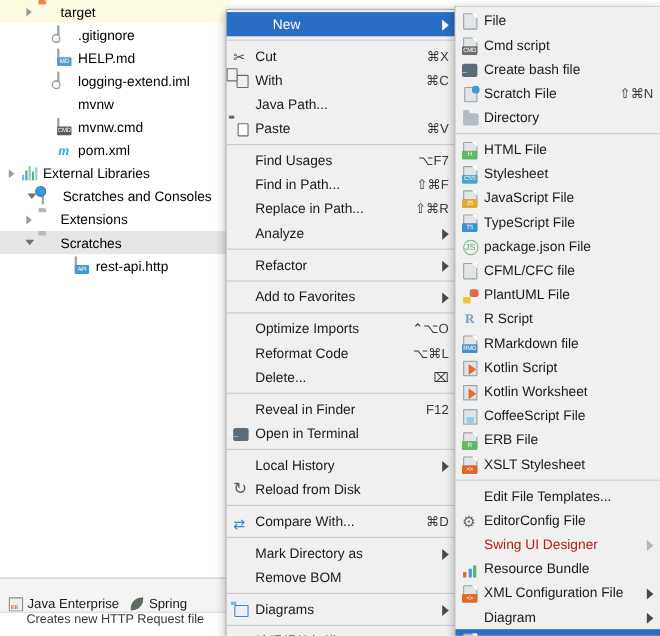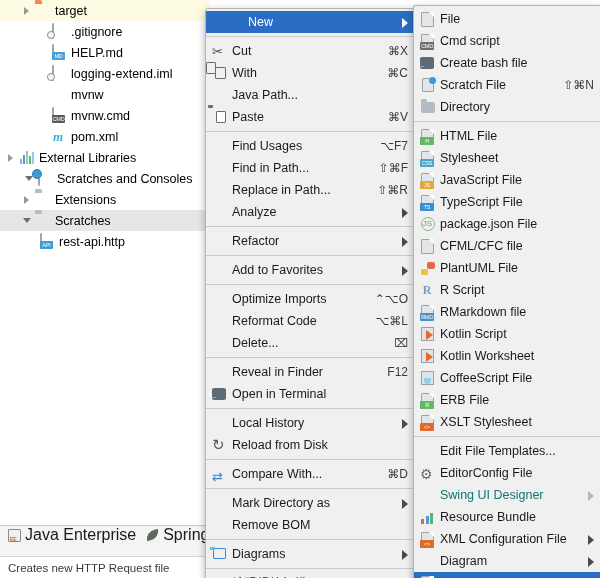--- a/index.html
+++ b/index.html
@@ -82,63 +82,63 @@
   }
   .ic-clockfile::after {
     content: ""; position: absolute; right: -3px; top: -2px; width: 8px; height: 8px;
     border-radius: 50%; background: #3c9bd6; border: 1px solid #2d7ab0;
   }
 
   
   .statusbar {
     position: absolute; left: 0; bottom: 22px; width: 210px; height: 31px;
     border-top: 1px solid #c8c8c8; background: #f4f4f4;
-    display: flex; align-items: flex-start; gap: 10px; padding-left: 8px;
-    font-size: 16px; color: #1a1a1a;
+    display: flex; align-items: flex-end; gap: 10px; padding-left: 8px;
+    font-size: 12px; color: #1a1a1a;
   }
   .sbitem { display: flex; align-items: center; gap: 4px; white-space: nowrap; }
   .ic-ee {
     width: 13px; height: 13px; border: 1px solid #8a8a8a; background: #f0f0f0;
     position: relative; border-radius: 1px;
   }
   .ic-ee::after {
     content: "EE"; position: absolute; left: 1px; bottom: -1px; font-size: 5px;
     color: #e05c2a; font-weight: bold;
   }
   .ic-leaf {
     width: 13px; height: 10px; background: #5d6a5d; border-radius: 10px 0 10px 0;
     transform: rotate(-10deg);
   }
   .hintbar {
     position: absolute; left: 0; bottom: 0; width: 278px; height: 22px;
     background: #fff; border-top: 1px solid #d6d6d6;
-    display: flex; align-items: center; padding-left: 8px;
+    display: flex; align-items: flex-start; padding-left: 24px;
     font-size: 11.5px; color: #3a3a3a;
   }
 
   
   .menu {
     position: absolute; background: #f0f0f0;
     border: 1px solid #b4b4b4; border-radius: 3px;
     box-shadow: 0 3px 9px rgba(0,0,0,.30);
     padding: 2px 0; font-size: 12.5px; color: #1a1a1a;
   }
   #context-menu { left: 205px; top: 8px; width: 210px; }
   #new-submenu  { left: 413px; top: 5px; width: 187px; border-right: none;
                   border-radius: 3px 0 0 3px; }
 
   .mi {
     position: relative; height: 22px; display: flex; align-items: center;
     padding: 0 6px 0 4px; white-space: nowrap; line-height: 22px;
   }
   .mi.selected { background: #2a6dc4; color: #fff; gap: 16px; }
-  .mi.disabled { color: #0f766e; }
+  .mi.disabled { color: #b91c1c; }
   .mi .micon {
     width: 18px; height: 16px; flex: 0 0 auto; margin-right: 4px;
-    display: flex; justify-content: center;
+    display: flex; align-items: center; justify-content: center;
     font-size: 11px; color: #5a5a5a;
   }
   .mi .mlabel { flex: 1 1 auto; overflow: hidden; text-overflow: clip; }
   .mi .mshort {
     flex: 0 0 auto; margin-left: 10px; color: #3a3a3a;
     font-size: 12px; font-family: "Liberation Sans", sans-serif;
   }
   .mi .marrow { flex: 0 0 auto; margin-left: 8px; width: 10px; position: relative; }
   .mi .marrow::after {
     content: ""; position: absolute; right: 0; top: -4px;
@@ -253,21 +253,21 @@
       <div class="trow" style="padding-left: 22px;">
         <span class="twist right"></span>
         <span class="tico"><span class="ic-folder-g"></span></span>
         <span class="tlabel">Extensions</span>
       </div>
       <div class="trow sel-grey" style="padding-left: 22px;">
         <span class="twist down"></span>
         <span class="tico"><span class="ic-folder-g"></span></span>
         <span class="tlabel">Scratches</span>
       </div>
-      <div class="trow" style="padding-left: 26px;">
+      <div class="trow" style="padding-left: 54px;">
         <span class="twist"></span>
         <span class="tico"><span class="ic-file"><span class="badge" style="background: rgb(60, 155, 214);">API</span></span></span>
         <span class="tlabel">rest-api.http</span>
       </div>
     </div>
 
   <div class="statusbar">
     <div class="sbitem">
       <span class="ic-ee"></span>
       <span>Java Enterprise</span>

